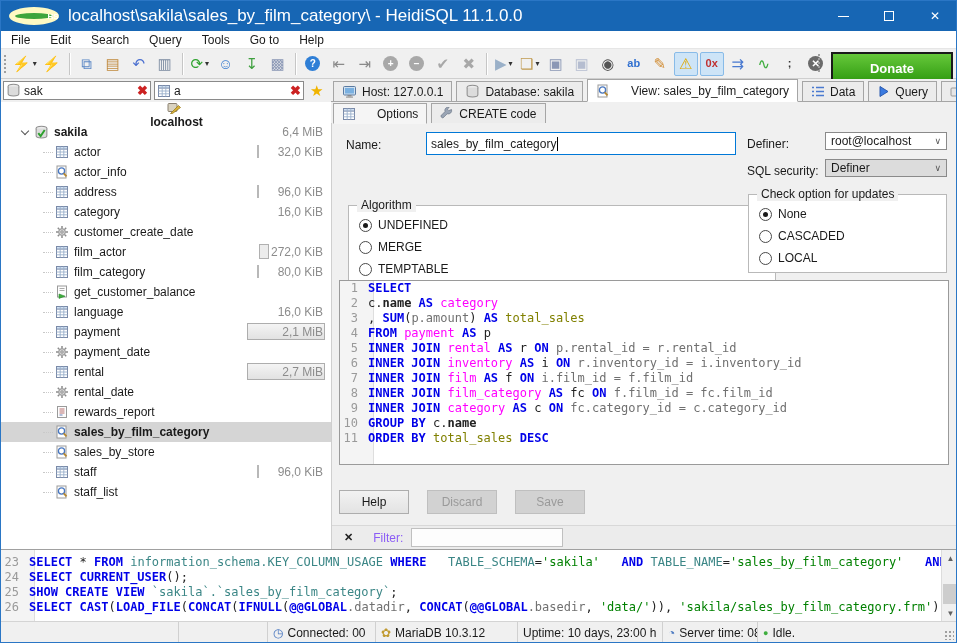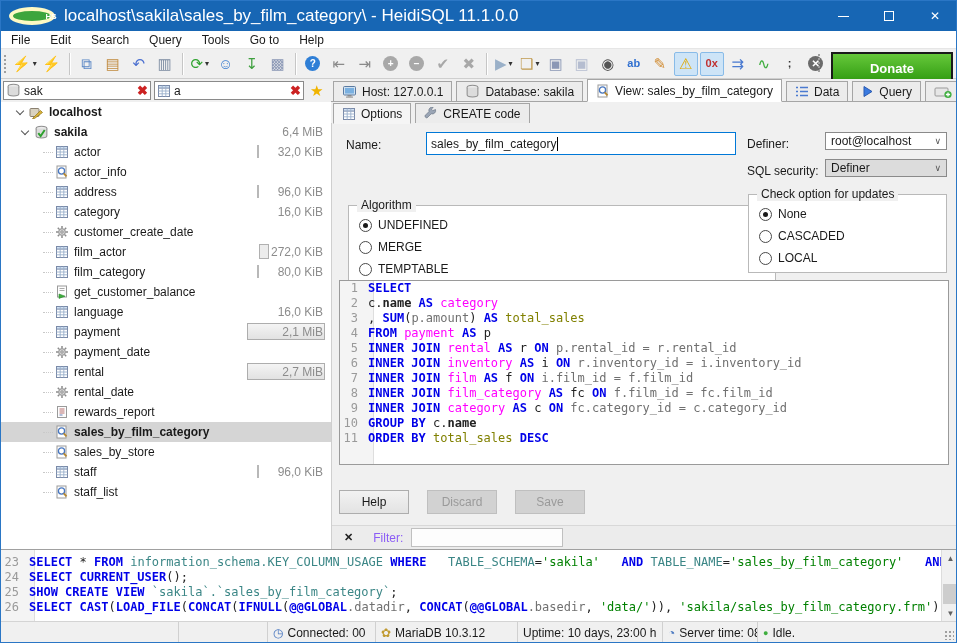--- a/index.html
+++ b/index.html
@@ -3,21 +3,21 @@
 <meta charset="utf-8">
 <style>
   * { margin:0; padding:0; box-sizing:border-box; }
   body { font-family:"Liberation Sans", sans-serif; background:#444; }
   .window { position:relative; width:957px; height:643px; background:#f0f0f0; overflow:hidden;
             border:1px solid #2a76c5; font-size:12px; color:#1a1a1a; }
   
   .titlebar { position:absolute; left:0; top:0; width:957px; height:30px; background:#1766b4;
               display:flex; align-items:center; }
   .logo { width:18px; height:18px; margin-left:8px; border-radius:50%; background:#3da53d;
-          border:4px solid #fef9c3; color:#fff; font-size:8px; font-weight:bold;
+          border:6px solid #fef9c3; color:#fff; font-size:8px; font-weight:bold;
           display:flex; align-items:center; justify-content:center;padding-left:38px; }
   .wtitle { color:#fff; font-size:17px; margin-left:9px; white-space:nowrap; }
   .wctl { position:absolute; right:0; top:0; height:30px; display:flex; }
   .wbtn { width:46px; height:30px; display:flex; align-items:center; justify-content:center; color:#fff; }
   .minbar { width:11px; height:1px; background:#fff; display:block; }
   .maxbox { width:10px; height:10px; border:1px solid #fff; display:block; }
   .wclose { font-size:12px; }
   
   .menubar { position:absolute; left:0; top:30px; width:957px; height:18px; background:#fff;
              display:flex; align-items:center; border-bottom:1px solid #e6e6e6;}
@@ -63,21 +63,21 @@
   .bar-small { position:absolute; right:62px; top:2px; width:10px; height:15px; background:#ececec;
                border:1px solid #b0b0b0; }
   .bar-box { position:absolute; right:6px; top:1px; width:78px; height:17px;
              background:linear-gradient(#f4f4f4,#e2e2e2); border:1px solid #adadad; }
   
   .rightpanel { position:absolute; left:330px; top:78px; width:627px; height:470px; background:#f0f0f0; }
   .tabrow { position:absolute; left:0; top:0; width:627px; height:23px; display:flex; align-items:flex-end;
             border-bottom:1px solid #a5a5a5; }
   .tab { height:20px; display:flex; align-items:center; padding:0 8px; background:#ececec;
          border:1px solid #a5a5a5; border-bottom:none; margin-right:2px; margin-left:2px; white-space:nowrap; }
-  .tab.active { height:23px; background:#fff; margin-bottom:-1px; border-bottom:1px solid #fff; }
+  .tab.active { height:23px; background:#fff; margin-bottom:-1px; border-bottom:1px solid #fff;gap:16px; }
   .tab .ticon { margin-right:5px; display:inline-flex; }
   .subtabrow { position:absolute; left:0; top:23px; width:627px; height:21px; display:flex; align-items:flex-end; }
   .subtabrow .tab.active { background:#f5f5f5; border-bottom:1px solid #f5f5f5; height:21px; }
   .content { position:absolute; left:0; top:44px; width:627px; height:426px; border-left:1px solid #cfcfcf; }
   .lbl { position:absolute; color:#1a1a1a; }
   .nameinput { position:absolute; left:94px; top:9px; width:310px; height:23px; background:#fff;
                border:1px solid #0078d7; display:flex; align-items:center; padding-left:4px; }
   .caret { width:1px; height:14px; background:#000; margin-left:1px; }
   .combo { position:absolute; height:18px; border:1px solid #8a8a8a; display:flex; align-items:center;
            padding-left:5px; }
@@ -285,21 +285,21 @@
               <rect x="1.5" y="1.5" width="11" height="2.6" fill="#cfe0f2" stroke="#7a8aa8"></rect>
               <path d="M1.5 7 h11 M1.5 9.8 h11 M5.2 1.5 v11 M8.8 1.5 v11" stroke="#9ab0cc" stroke-width="0.9" fill="none"></path>
             </svg>
           </span>
           <span class="fval">a</span>
           <span class="fclear">✖</span>
         </div>
         <span class="starbtn">★</span>
       </div>
     <div class="tree" id="tree">
-        <div class="trow bold" style="padding-left: 16px;">
+        <div class="trow bold" style="padding-left: 16px; flex-direction: column;">
           <span class="chev"></span>
           <span style="display: inline-flex;">
             <svg width="15" height="15" viewBox="0 0 15 15">
               <rect x="1" y="3.5" width="9" height="8" rx="1" fill="#d9d2c0" stroke="#8a8070"></rect>
               <path d="M3.5 13.5 L11.5 5.5 L13.5 7.5 L5.5 13.5 Z" fill="#d8b23a" stroke="#9a7d20" stroke-width="0.8"></path>
             </svg>
           </span>
           <span class="tlabel">localhost</span>
         </div>
         <div class="trow bold" style="padding-left: 21px;">

